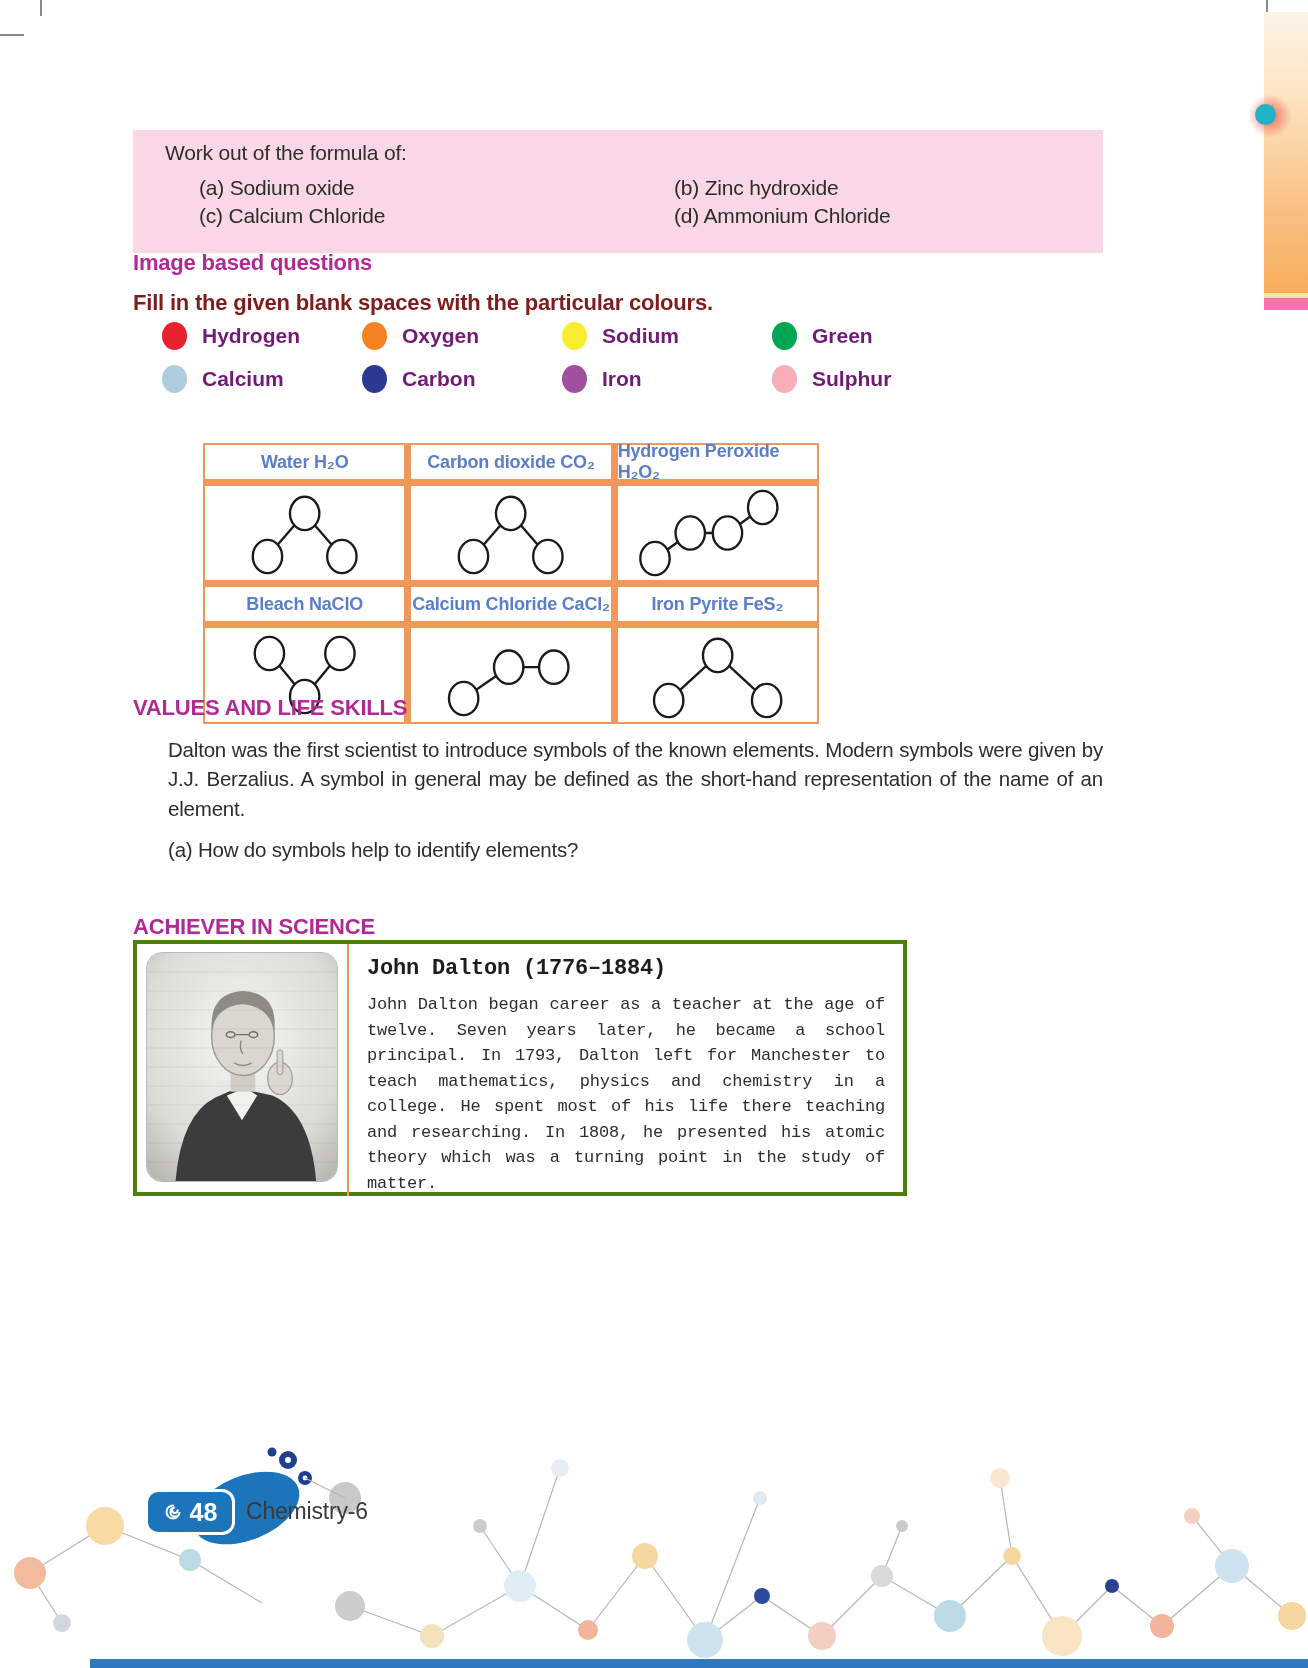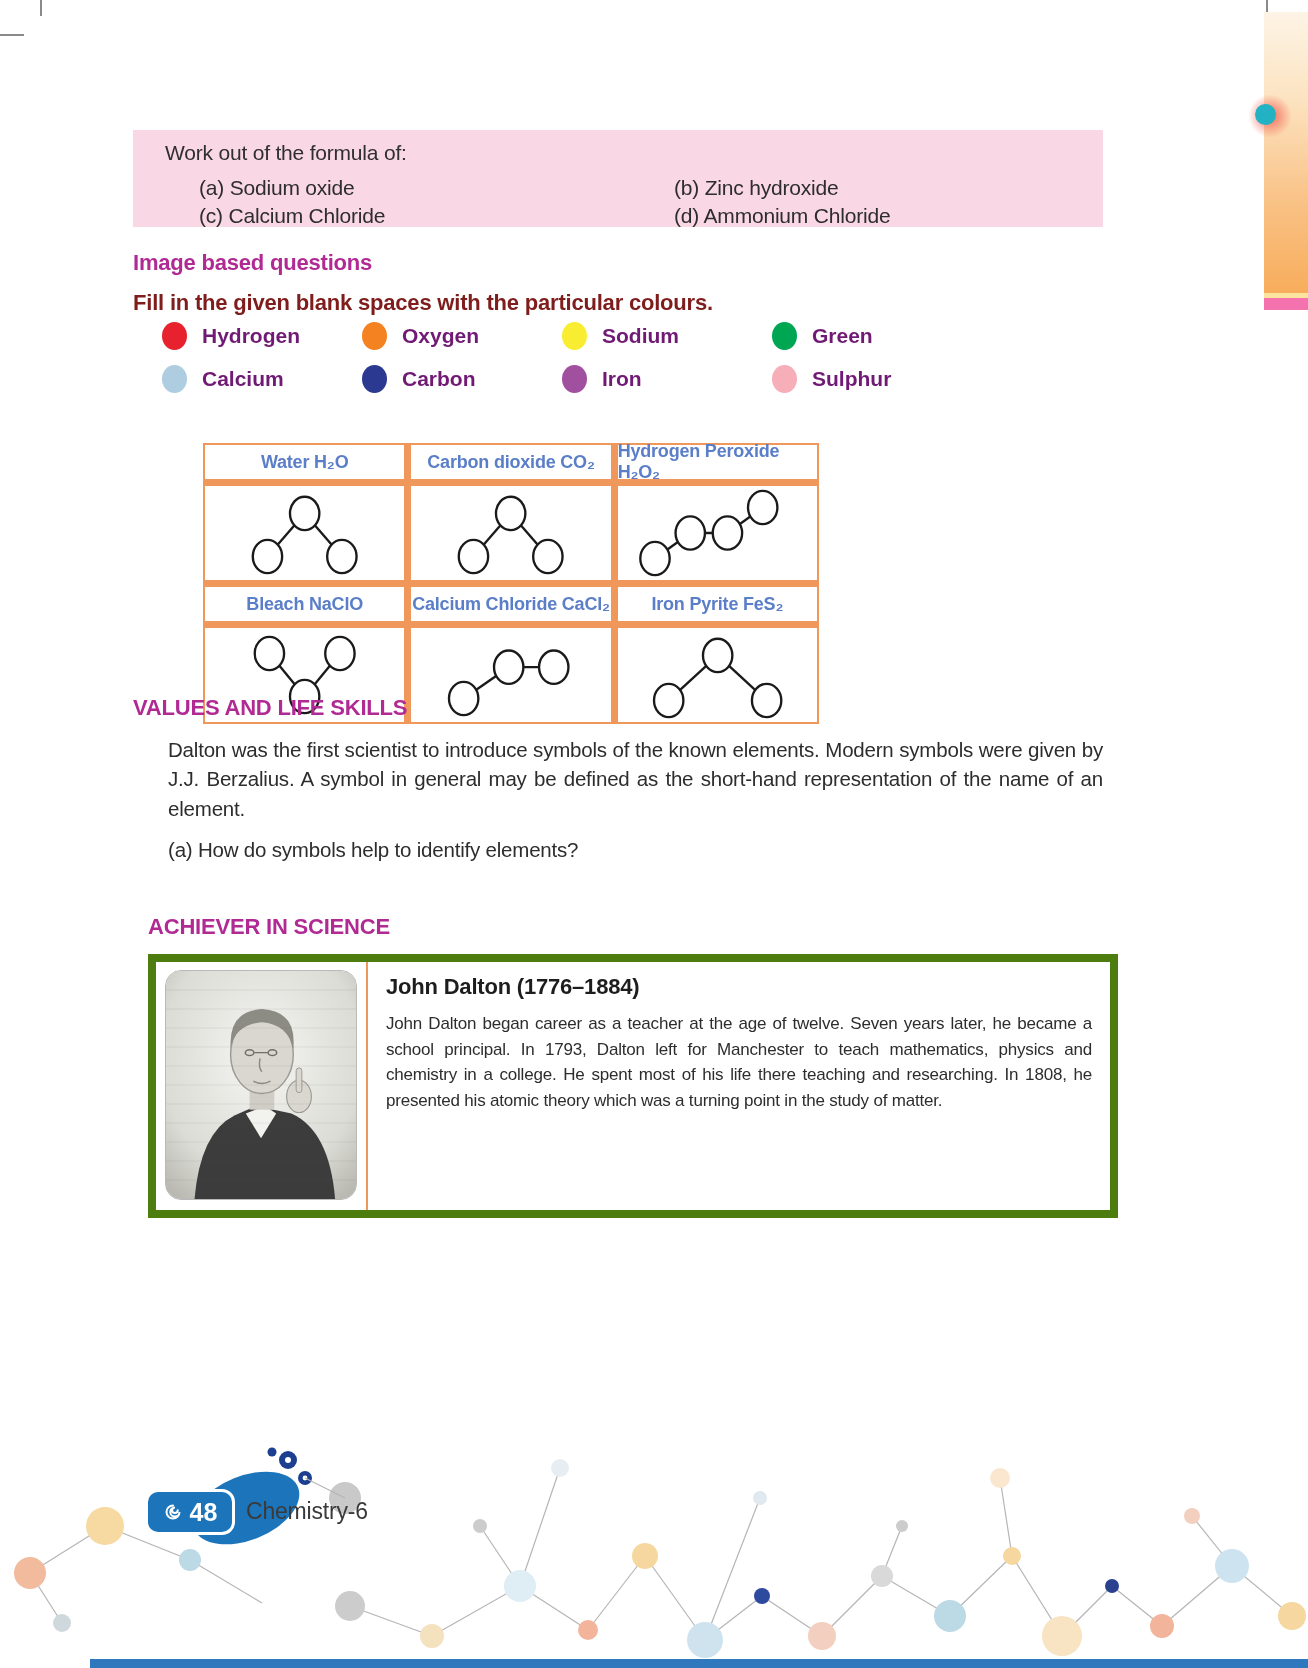--- a/index.html
+++ b/index.html
@@ -16,21 +16,21 @@
   
   .side-strip{position:absolute;right:0;top:12px;width:44px;height:298px;
     background:linear-gradient(180deg,#fdf4e6 0%,#fce4c2 28%,#f9c184 65%,#f7a954 100%);}
   .side-strip .pink-bar{position:absolute;bottom:0;left:0;right:0;height:12px;background:#f473ae;}
   .side-strip .yellow-line{position:absolute;bottom:12px;left:0;right:0;height:5px;background:#fbe3a0;}
   .side-strip .glow{position:absolute;left:-16px;top:82px;width:44px;height:44px;border-radius:50%;
     background:radial-gradient(circle,#f2695c 0%,rgba(242,105,92,0) 70%);}
   .side-strip .teal-dot{position:absolute;left:-9px;top:92px;width:21px;height:21px;border-radius:50%;background:#22b2c4;}
 
   
-  .formula-box{position:absolute;left:133px;top:130px;width:970px;height:97px;
+  .formula-box{position:absolute;left:133px;top:130px;width:970px;height:123px;
     background:#f9d7e4;box-sizing:border-box;padding:11px 0 0 32px;}
   .fb-title{font-size:21px;color:#2f2f2f;letter-spacing:-0.2px;}
   .fb-grid{margin:11px 0 0 34px;display:grid;grid-template-columns:475px auto;row-gap:4px;
     font-size:21px;letter-spacing:-0.2px;}
 
   
   .magenta-h{position:absolute;left:133px;color:#b12a94;font-weight:bold;font-size:22px;letter-spacing:-0.2px;}
   .blue-h{position:absolute;left:133px;color:#7f1d1d;font-weight:bold;font-size:22px;letter-spacing:-0.2px;}
 
   
@@ -47,24 +47,24 @@
   .mt-cell{background:#fff;height:94px;}
   .mt-cell svg{display:block;width:100%;height:100%;}
 
   
   .values-section{position:absolute;left:133px;top:695px;width:970px;}
   .values-section .sec-h{color:#b12a94;font-weight:bold;font-size:22px;letter-spacing:-0.2px;}
   .values-para{margin:14px 0 0 35px;font-size:20.5px;line-height:1.43;text-align:justify;letter-spacing:-0.2px;}
   .values-q{margin:15px 0 0 35px;font-size:20.5px;letter-spacing:-0.2px;}
 
   
-  .achiever-section{position:absolute;left:148px;top:914px;width:970px;}
+  .achiever-section{position:absolute;left:133px;top:914px;width:774px;}
   .achiever-section .sec-h{color:#b12a94;font-weight:bold;font-size:22px;letter-spacing:-0.2px;}
-  .achiever-box{margin-top:14px;border:8px solid #4d7c0f;height:248px;display:grid;
-    grid-template-columns:212px 1fr;}
+  .achiever-box{border:4px solid #4d7c0f;height:248px;display:grid;
+    grid-template-columns:212px 1fr;font-family:Liberation Mono, monospace;}
   .portrait-cell{border-right:2px solid #f0975c;padding:8px;display:flex;align-items:flex-start;justify-content:center;}
   .portrait{width:190px;height:228px;border:1px solid #b9b9b9;border-radius:16px;overflow:hidden;background:#efefec;}
   .portrait svg{display:block;width:100%;height:100%;}
   .bio-cell{padding:12px 18px 0 18px;}
   .bio-name{font-size:22px;font-weight:bold;color:#1d1d1d;letter-spacing:-0.2px;}
   .bio-text{margin-top:11px;font-size:17px;line-height:1.5;text-align:justify;letter-spacing:-0.2px;}
 
   
   .footer-svg{position:absolute;left:0;bottom:0;width:1308px;height:260px;}
   .bottom-bar{position:absolute;left:90px;right:0;bottom:0;height:9px;background:#2f78bd;}

